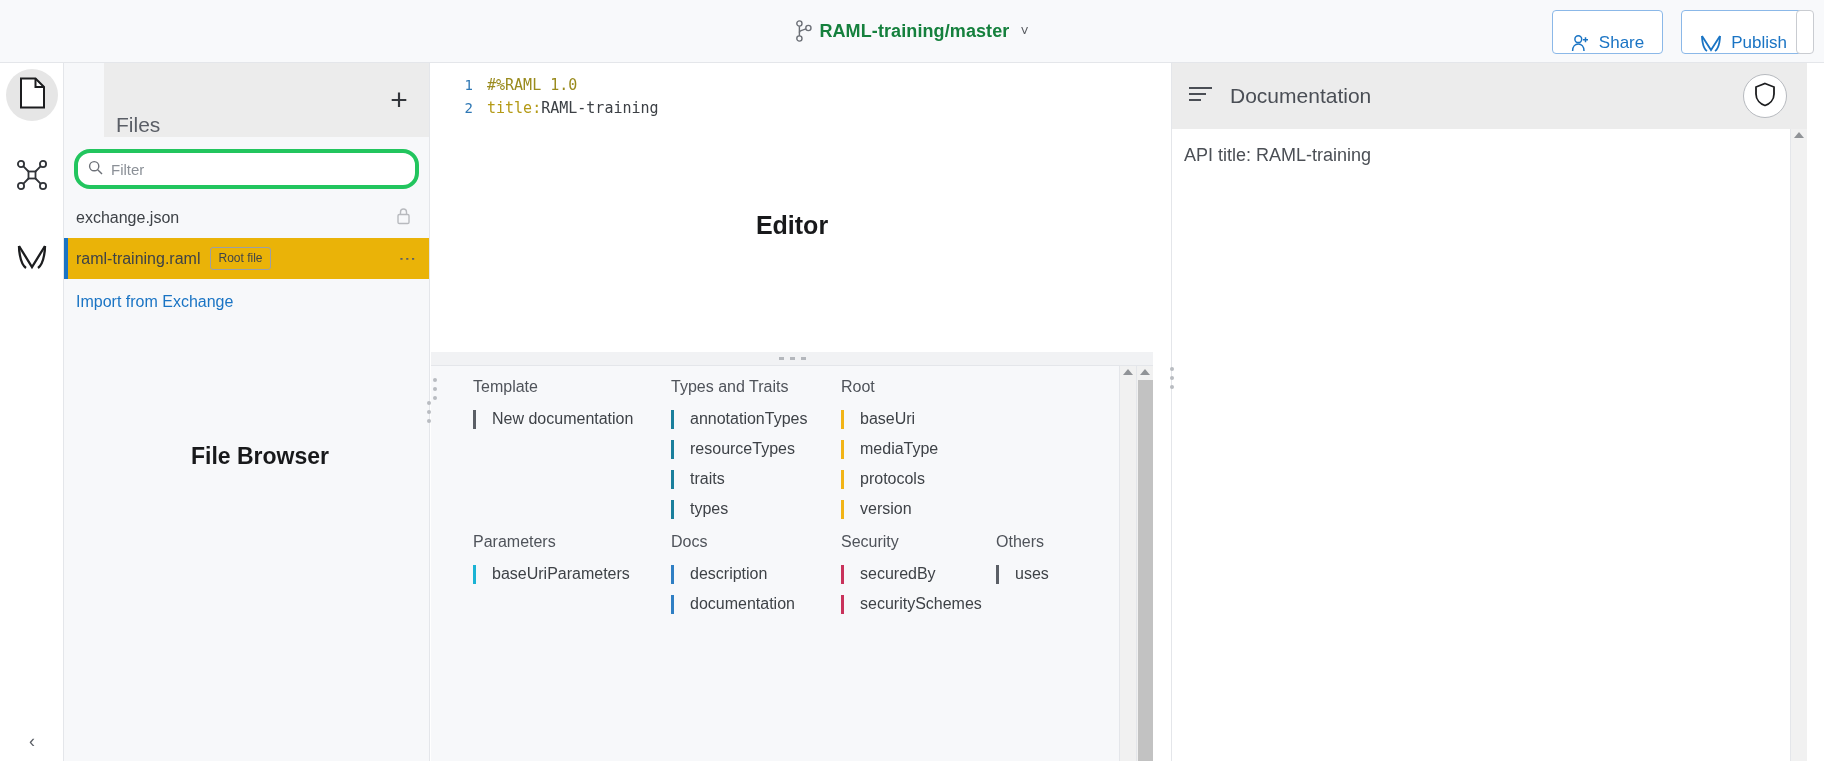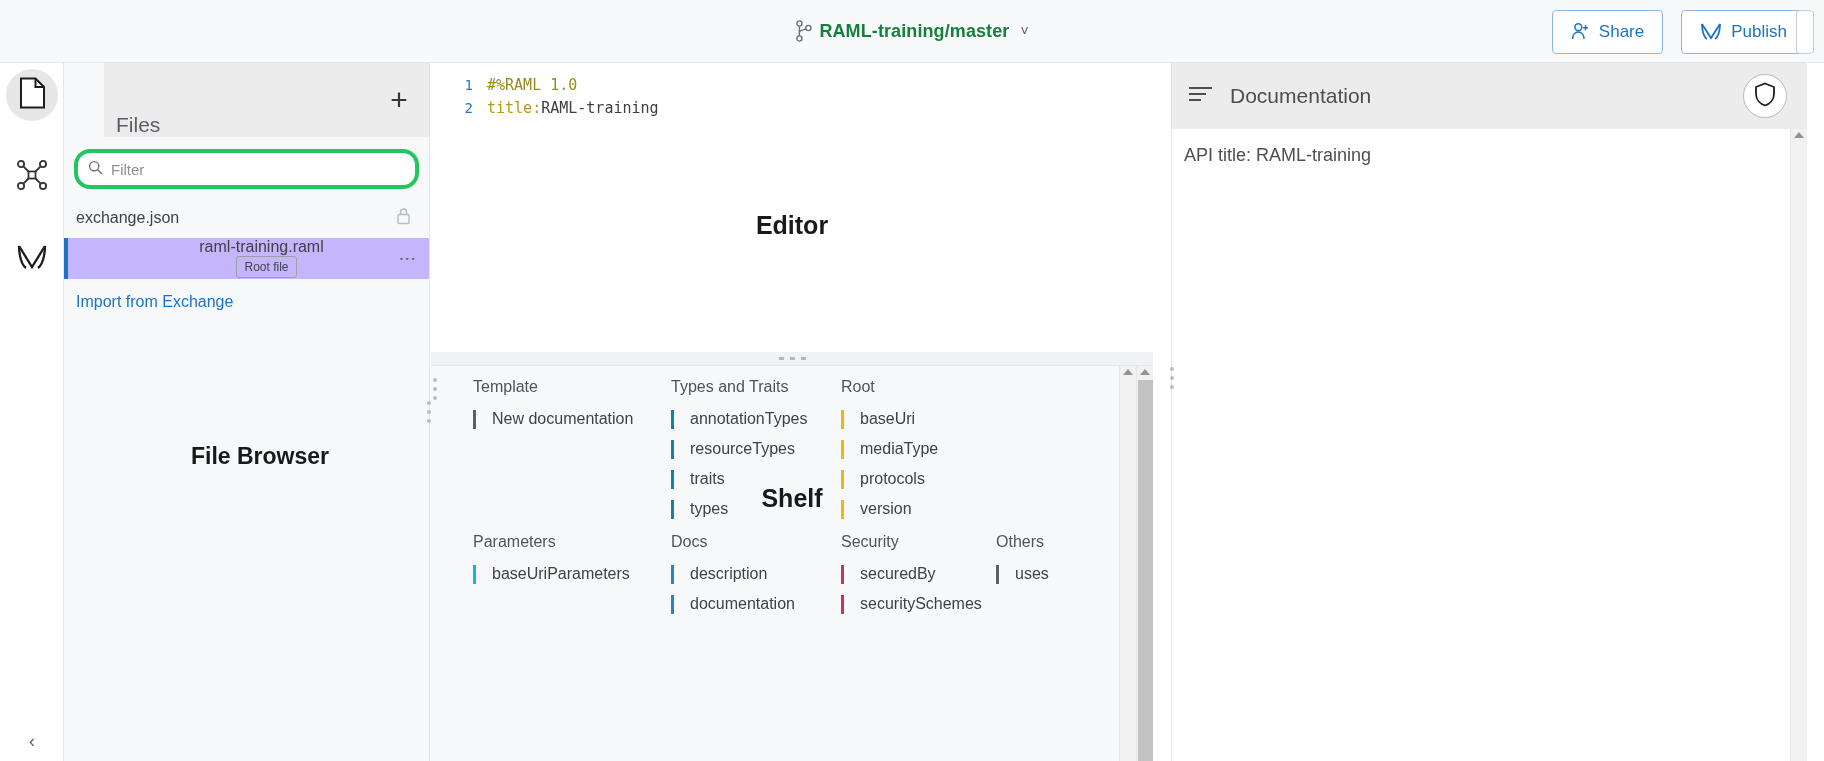--- a/index.html
+++ b/index.html
@@ -32,21 +32,21 @@
 
   .topbar-right {
     position: absolute; right: 18px; top: 0; height: 63px;
     display: flex; align-items: center; gap: 18px;
   }
   .btn-outline {
     height: 44px; min-width: 100px;
     border: 1px solid #8bb8e8; border-radius: 4px;
     background: #ffffff; color: #1a74c4;
     font-size: 17px; font-family: "Liberation Sans", sans-serif;
-    display: flex; align-items: center; justify-content: center; gap: 9px;
+    display: flex; align-items: flex-end; justify-content: center; gap: 9px;
     padding: 0 18px; cursor: pointer;
   }
   .btn-outline svg { display: block; }
   .topbar-edge {
     position: absolute; right: -8px; top: 10px;
     width: 18px; height: 44px;
     border: 1px solid #c9ccd1; border-radius: 4px;
     background: #fff;
   }
 
@@ -106,24 +106,23 @@
   }
   .fb-filter input::placeholder { color: #8b9097; }
 
   .fb-row {
     position: relative; height: 41px;
     display: flex; align-items: center;
     padding-left: 12px; cursor: pointer;
     font-size: 16px; color: #3e4247;
   }
   .fb-row.selected {
-    background: #c4b5fd;
+    background: #eab308;
     border-left: 4px solid #1a74c4;
-    padding-left: 26px;
-    flex-direction: column;
+    padding-left: 8px;
   }
   .fb-badge {
     margin-left: 10px; padding: 2px 7px;
     border: 1px solid #9b9fa6; border-radius: 3px;
     font-size: 12px; color: #41454a; background: transparent;
     line-height: 1.35;
   }
   .fb-lock { position: absolute; right: 18px; top: 50%; transform: translateY(-50%); opacity: .45; }
   .fb-kebab {
     position: absolute; right: 18px; top: 50%; transform: translateY(-50%);
@@ -524,21 +523,20 @@
 
     <div class="shelf-col">
       <div class="shelf-head">Others</div>
       <div class="shelf-item">
         <i class="bar" style="background:#5b5f66"></i>
         <span>uses</span>
       </div>
     </div>
   </div>
 
-  <div class="shelf-watermark">Shelf</div>
 
   <div class="sb" style="right:17px">
     <span class="arrow"></span>
   </div>
   <div class="sb" style="right:0">
     <span class="arrow"></span>
     <span class="thumb"></span>
   </div>
 </div>
 

